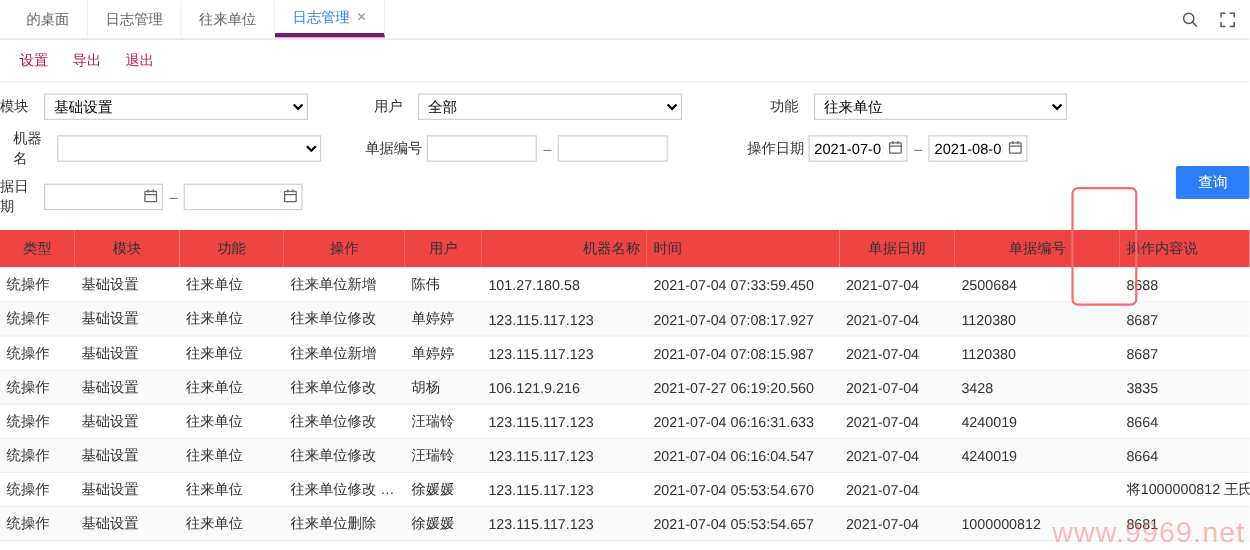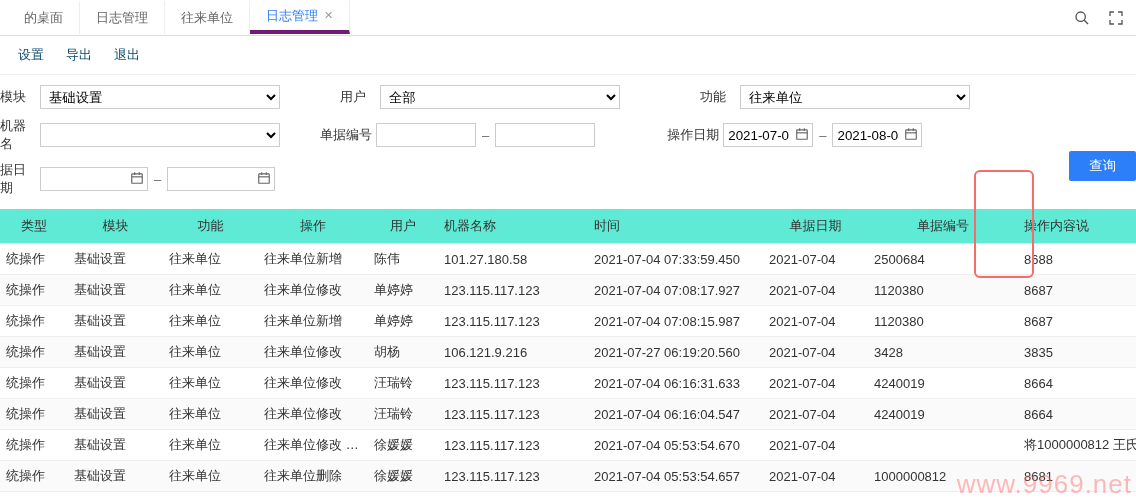--- a/index.html
+++ b/index.html
@@ -6,36 +6,36 @@
     body { font-family: "Microsoft YaHei", Arial, sans-serif; font-size: 13px; color: #333; background: #fff; width: 1136px; overflow: hidden; }
     
     .tabs { display: flex; align-items: center; border-bottom: 1px solid #ddd; height: 36px; padding: 1px 8px; position: relative; }
     .tab { padding: 0 16px; height: 100%; display: flex; align-items: center; color: #666; cursor: pointer; border-right: 1px solid #eee; }
     .tab.active { color: #2d7ff9; border-bottom: 4px solid #701a75; font-weight: 500; }
     .tab-close { margin-left: 6px; color: #999; font-size: 11px; }
     .top-icons { position: absolute; right: 12px; display: flex; gap: 18px; align-items: center; }
     .icon-svg { width: 16px; height: 16px; stroke: #555; fill: none; stroke-width: 2; }
     
     .toolbar { display: flex; gap: 22px; padding: 10px 18px; border-bottom: 1px solid #eee; }
-    .toolbar-item { color: #0c4a6e; cursor: pointer; text-align: right; }
+    .toolbar-item { color: #be185d; cursor: pointer; text-align: right; }
     
     .filters { padding: 10px 0 10px 0; }
     .filter-row { display: flex; align-items: center; margin-bottom: 8px; }
     .filter-group { display: flex; align-items: center; }
     .filter-label { width: 50px; text-align: left; margin-right: 4px; color: #333; }
     .filter-select { height: 24px; border: 1px solid #ccc; padding: 0 4px; background: #fff; }
     .filter-input { height: 24px; border: 1px solid #ccc; padding: 0 4px; }
     .date-wrap { position: relative; display: inline-block; }
     .date-input { height: 24px; border: 1px solid #ccc; padding: 0 22px 0 4px; width: 120px; }
     .date-icon { position: absolute; right: 4px; top: 4px; width: 14px; height: 14px; pointer-events: none; }
     .dash { margin: 0 6px; color: #666; }
     .query-btn { background: #2d7ff9; color: #fff; border: none; padding: 6px 20px; border-radius: 2px; cursor: pointer; position: absolute; right: 0; top: 76px; }
     
     .table { width: 100%; border-collapse: collapse; table-layout: fixed; }
-    .table th { background: #5eead4; text-align: left; padding: 8px 6px; font-weight: 500; border-bottom: 1px solid #e5e5e5; white-space: nowrap; overflow: hidden; }
+    .table th { background: #ef4444; text-align: left; padding: 8px 6px; font-weight: 500; border-bottom: 1px solid #e5e5e5; white-space: nowrap; overflow: hidden; }
     .table td { padding: 6px 6px; border-bottom: 1px solid #eee; white-space: nowrap; overflow: hidden; text-overflow: ellipsis; }
     .table tbody tr:nth-child(even) { background: #fafafa; }
     
     .highlight-box { position: absolute; border: 2px solid #f56c6c; border-radius: 6px; pointer-events: none; }
     .watermark { position: absolute; right: 4px; bottom: 0px; color: #ff6a6a; opacity: 0.45; font-size: 26px; font-weight: 300; letter-spacing: 1px; pointer-events: none; }
     
     .col-type { width: 68px; }
     .col-mod { width: 95px; }
     .col-func { width: 95px; }
     .col-op { width: 110px; }
@@ -89,21 +89,21 @@
     <div class="filter-group" style="margin-left:60px;">
       <span class="filter-label" style="width:36px;">用户</span>
       <select class="filter-select" style="width:240px;"><option>全部</option></select>
     </div>
     <div class="filter-group" style="margin-left:80px;">
       <span class="filter-label" style="width:36px;">功能</span>
       <select class="filter-select" style="width:230px;"><option>往来单位</option></select>
     </div>
   </div>
   <div class="filter-row">
-    <div class="filter-group" style="margin-left:0;">
+    <div class="filter-group" style="margin-left:0;padding-left:12px;">
       <span class="filter-label" style="width:36px;">机器名</span>
       <select class="filter-select" style="width:240px;"><option></option></select>
     </div>
     <div class="filter-group" style="margin-left:32px;">
       <span class="filter-label" style="width:60px;text-align:right;">单据编号</span>
       <input class="filter-input" style="width: 100px;">
       <span class="dash">–</span>
       <input class="filter-input" style="width: 100px;">
     </div>
     <div class="filter-group" style="margin-left:64px;">
@@ -157,21 +157,21 @@
 </div>
 
 <table class="table">
   <thead>
     <tr>
       <th class="col-type" style="text-align:center;">类型</th>
       <th class="col-mod" style="text-align:center;">模块</th>
       <th class="col-func" style="text-align:center;">功能</th>
       <th class="col-op" style="text-align:center;">操作</th>
       <th class="col-user" style="text-align:center;">用户</th>
-      <th class="col-machine" style="text-align:left;">机器名称</th>
+      <th class="col-machine" style="text-align:right;">机器名称</th>
       <th class="col-time" style="text-align:left;">时间</th>
       <th class="col-billdate" style="text-align:center;">单据日期</th>
       <th class="col-billno" style="text-align:center;">单据编号</th>
       <th class="col-content">操作内容说</th>
     </tr>
   </thead>
   <tbody id="table-body">
       <tr>
         <td>统操作</td>
         <td>基础设置</td>

